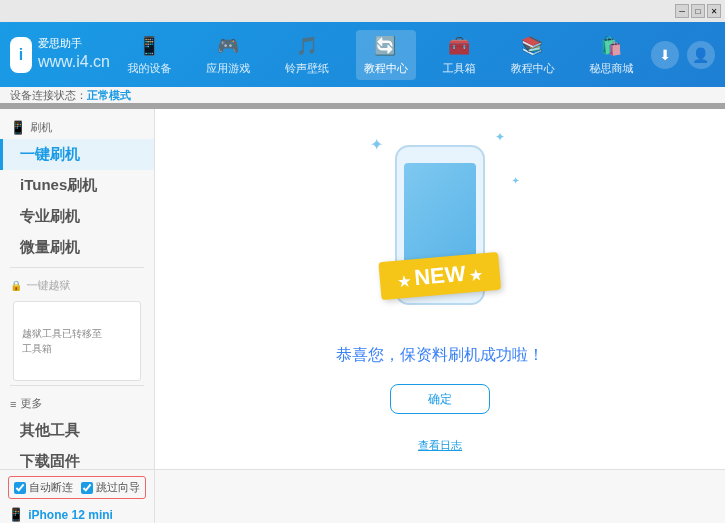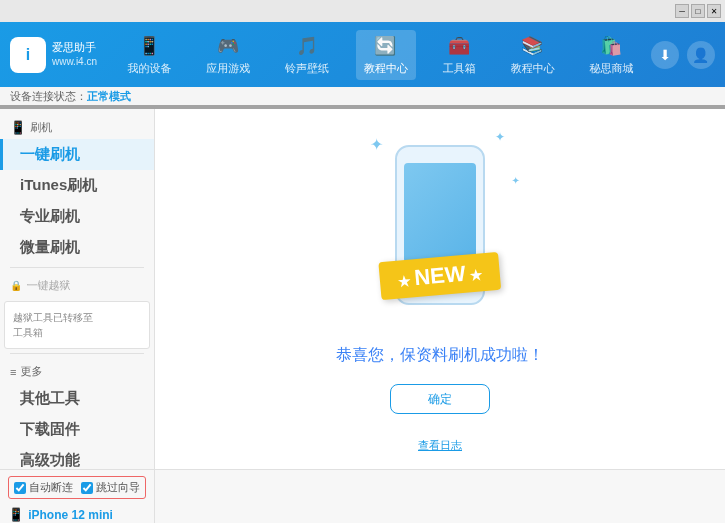--- a/index.html
+++ b/index.html
@@ -91,21 +91,21 @@
       display: flex; align-items: center; justify-content: center;
       color: white;
       cursor: pointer;
       font-size: 14px;
     }
 
     
     .status-bar {
       height: 22px;
       background: #f5f5f5;
-      border-bottom: 4px solid #a3a3a3;
+      border-bottom: 6px solid #a3a3a3;
       display: flex;
       align-items: center;
       padding: 0 10px;
       font-size: 11px;
       color: #666;
     }
     .status-normal { color: #1a9be6; font-weight: bold; }
 
     
     .content-area {
@@ -146,22 +146,22 @@
     }
     .sidebar-section {
       margin-bottom: 4px;
     }
     .sidebar-divider {
       height: 1px;
       background: #e0e0e0;
       margin: 4px 10px;
     }
     .sidebar-note {
-      margin: 4px 4px;
-      padding: 8px 8px;
+      margin: 4px 13px;
+      padding: 24px 8px;
       background: #fff;
       border: 1px solid #e0e0e0;
       border-radius: 3px;
       font-size: 10px;
       color: #888;
       line-height: 1.5;
     }
     .sidebar-more-header {
       display: flex;
       align-items: center;
@@ -341,21 +341,21 @@
     <div class="title-bar-btn">□</div>
     <div class="title-bar-btn">✕</div>
   </div>
 </div>
 
 <div class="header">
   <div class="logo">
     <div class="logo-icon">i</div>
     <div class="logo-text">
       <div>爱思助手</div>
-      <div style="font-size:10px;opacity:0.8;text-align:center;">www.i4.cn</div>
+      <div style="font-size:16px;opacity:0.8;text-align:center;">www.i4.cn</div>
     </div>
   </div>
 
   <div class="nav-tabs">
     <div class="nav-tab">
       <div class="nav-tab-icon">📱</div>
       <div class="nav-tab-label">我的设备</div>
     </div>
     <div class="nav-tab">
       <div class="nav-tab-icon">🎮</div>

